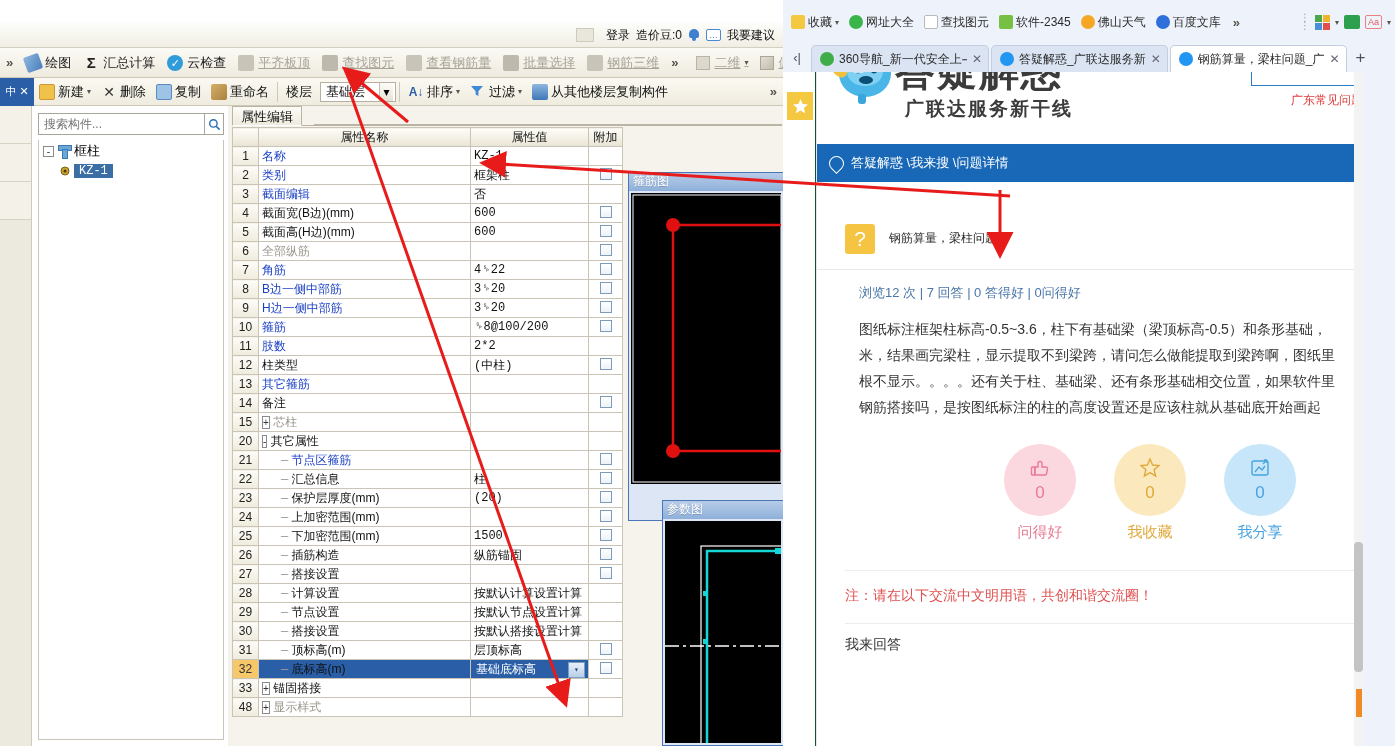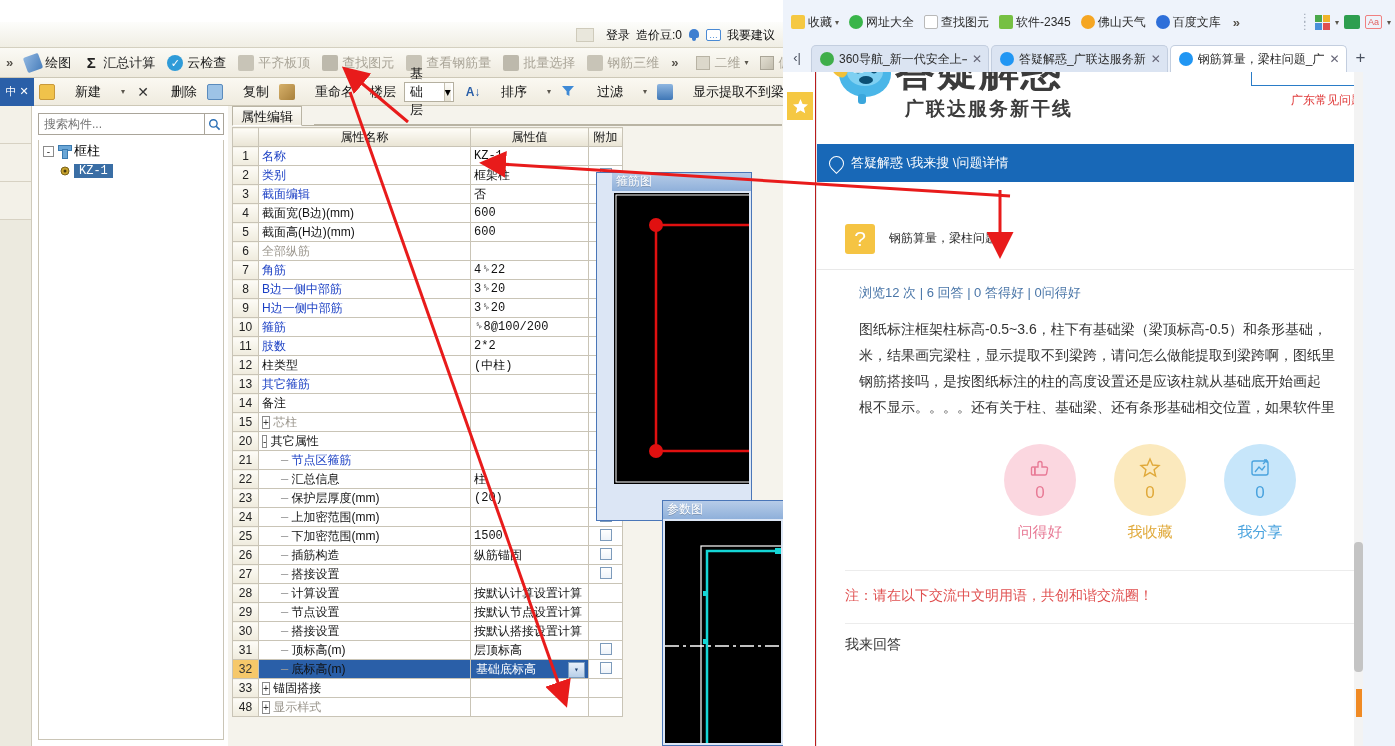--- a/index.html
+++ b/index.html
@@ -61,21 +61,21 @@
     background: linear-gradient(#fbfaf5, #eeeade);
     border-bottom: 1px solid #cdc8b7;
     display: flex; align-items: center;
   }
   .chev { color: #55514a; font-size: 13px; padding: 0 6px; font-weight: bold; }
   .rb-item {
     display: flex; align-items: center; gap: 4px;
     padding: 0 6px; height: 26px; white-space: nowrap;
     font-size: 13px; color: #1a1a1a;
   }
-  .rb-item.dis { color: #a9a497; }
+  .rb-item.dis { color: #a9a497; text-decoration: underline; }
   .rb-sep { width: 1px; height: 20px; background: #cdc8b7; margin: 0 3px; }
   .ic { width: 16px; height: 16px; display: inline-block; position: relative; flex: none; }
   .ic-draw { background: linear-gradient(135deg,#8fb6e0,#4a7fbc); border-radius: 2px; transform: rotate(-20deg); }
   .ic-sigma { color: #222; font-size: 15px; font-weight: bold; line-height: 16px; text-align:center; background:none; }
   .ic-cloud { background: #2f9bd8; border-radius: 50%; color: #fff; font-size: 11px; text-align: center; line-height: 16px; }
   .ic-grey { background: #c8c4b7; border-radius: 2px; }
   .ic-grey2 { background: #bdb9ac; border-radius: 2px; }
   .ic-2d { width:14px;height:14px; background: #dcd8cb; border: 1px solid #b8b3a4; }
   .ic-cube { width:14px;height:14px; background: linear-gradient(135deg,#e2ded1,#c2bdae); border: 1px solid #aaa597; }
   .caret-sm { font-size: 8px; color: #5a564d; }
@@ -85,21 +85,21 @@
     background: linear-gradient(#fbf9f2, #efebdf);
     border-bottom: 1px solid #cdc8b7;
     display: flex; align-items: center;
   }
   .pinbox {
     width: 34px; height: 28px; background: #2a5fa8;
     display: flex; align-items: center; justify-content: center; gap: 3px;
     color: #fff; font-size: 11px; flex: none;
   }
   .tb-item {
-    display: flex; align-items: center; gap: 20px;
+    display: flex; align-items: center; gap: 3px;
     padding: 0 5px; height: 24px; white-space: nowrap;
     font-size: 13px; color: #111;
   }
   .ic-new { background: #f0c24b; border-radius: 2px; border: 1px solid #c9993a; }
   .ic-del { background: none; color: #333; font-size: 14px; text-align: center; line-height: 16px; font-weight: bold;}
   .ic-copy { background: #9dc3e6; border: 1px solid #5a8bbd; border-radius: 2px; }
   .ic-ren { background: linear-gradient(135deg,#d6b06a,#a8803c); border-radius: 2px; }
   .ic-sort { background: none; color: #2a5fa8; font-size: 12px; font-weight: bold; text-align:center; line-height:16px;}
   .ic-filter { background: none; }
   .ic-copyfl { background: linear-gradient(#8fb6e0,#3f77b6); border-radius: 2px; }
@@ -215,21 +215,21 @@
   
   .cad {
     position: absolute; border: 1px solid #4a76b8; background: #dce6f5;
   }
   .cad-title {
     height: 18px; background: linear-gradient(#b7cce8,#8fb0da);
     color: #fff; font-size: 12px; padding: 0 4px; line-height: 17px;
     text-shadow: 0 1px 0 rgba(0,0,0,.2);
   }
   .cad-canvas { background: #000; margin: 2px; position: relative; overflow: hidden; }
-  #cad1 { left: 596px; top: 172px; width: 156px; height: 349px; padding-left: 15px; }
+  #cad1 { left: 628px; top: 172px; width: 156px; height: 349px; }
   #cad1 .cad-canvas { height: 291px; }
   #cad2 { left: 662px; top: 500px; width: 122px; height: 246px; }
   #cad2 .cad-canvas { height: 222px; }
 
   
   #browser {
     position: absolute; left: 783px; top: 0;
     width: 612px; height: 746px;
     background: #eef3fb; overflow: hidden;
   }
@@ -269,21 +269,21 @@
   .btab.active { background: #ffffff; border-color: #c3cedf; }
   .btab .tlabel { overflow: hidden; text-overflow: clip; white-space: nowrap; max-width: 128px; }
   .btab .tclose { color: #667; font-size: 12px; }
   .tfav { width: 14px; height: 14px; flex: none; border-radius: 50%; }
   .fav-360 { background: #3fae4a; }
   .fav-ie { background: #2196f3; border-radius: 50%; }
   .tab-plus { width: 24px; height: 28px; display: flex; align-items: center; justify-content: center; font-size: 17px; color: #4a5160; }
 
   .viewport {
     position: absolute; left: 0; top: 72px; width: 580px; height: 674px;
-    background: #b91c1c; overflow: hidden;
+    background: #14532d; overflow: hidden;
   }
   .side-rail {
     position: absolute; left: 0; top: 0; width: 32px; height: 674px; background: #fff;
   }
   .rail-star {
     position: absolute; left: 4px; top: 20px; width: 26px; height: 28px;
     background: #f5c842; display: flex; align-items: center; justify-content: center;
   }
   .page {
     position: absolute; left: 33px; top: 0; right: 0; bottom: 0; background: #fff;
@@ -477,21 +477,21 @@
         <span class="ic ic-filter">
           <svg width="14" height="14" viewBox="0 0 14 14">
               <path d="M1 2h12l-4.6 5.3V12l-2.8-1.6V7.3z" fill="#3f8ad6"></path>
             </svg>
         </span>
         <span>过滤</span>
         <span class="caret-sm">▾</span>
       </div>
       <div class="tb-item">
         <span class="ic ic-copyfl"></span>
-        <span>显示提取不到梁跨</span>
+        <span>从其他楼层复制构件</span>
       </div>
       <span class="chev" style="margin-left:auto">»</span>
     </div>
 
     <div class="tree-panel">
       <div class="tree-strip">
         <div class="slot"></div>
         <div class="slot"></div>
         <div class="slot"></div>
       </div>
@@ -850,27 +850,27 @@
         <div class="crumb-bar">
           <span class="pin-ic"></span>
           <span>答疑解惑 \我来搜 \问题详情</span>
         </div>
 
         <div class="q-head">
           <span class="q-badge">?</span>
           <span class="q-title">钢筋算量，梁柱问题</span>
         </div>
 
-        <div class="q-stats">浏览12 次 | 6 回答 | 0 答得好 | 0问得好</div>
+        <div class="q-stats">浏览12 次 | 7 回答 | 0 答得好 | 0问得好</div>
 
         <div class="q-body" id="q-body">
             <p>图纸标注框架柱标高-0.5~3.6，柱下有基础梁（梁顶标高-0.5）和条形基础，</p>
             <p>米，结果画完梁柱，显示提取不到梁跨，请问怎么做能提取到梁跨啊，图纸里</p>
+            <p>根不显示。。。。还有关于柱、基础梁、还有条形基础相交位置，如果软件里</p>
             <p>钢筋搭接吗，是按图纸标注的柱的高度设置还是应该柱就从基础底开始画起</p>
-            <p>根不显示。。。。还有关于柱、基础梁、还有条形基础相交位置，如果软件里</p>
           </div>
 
         <div class="actions">
           <div class="act a-good">
             <div class="circ">
               <span>
                 <svg width="22" height="22" viewBox="0 0 22 22">
                     <path d="M6 10h3V6.5a2 2 0 0 1 4 0V10h4a1.5 1.5 0 0 1 1.5 1.7l-.9 5A1.6 1.6 0 0 1 16 18H6z" fill="none" stroke="#e87b96" stroke-width="1.4"></path>
                     <rect x="2.5" y="10" width="3.2" height="8" rx="1" fill="none" stroke="#e87b96" stroke-width="1.4"></rect>
                   </svg>

